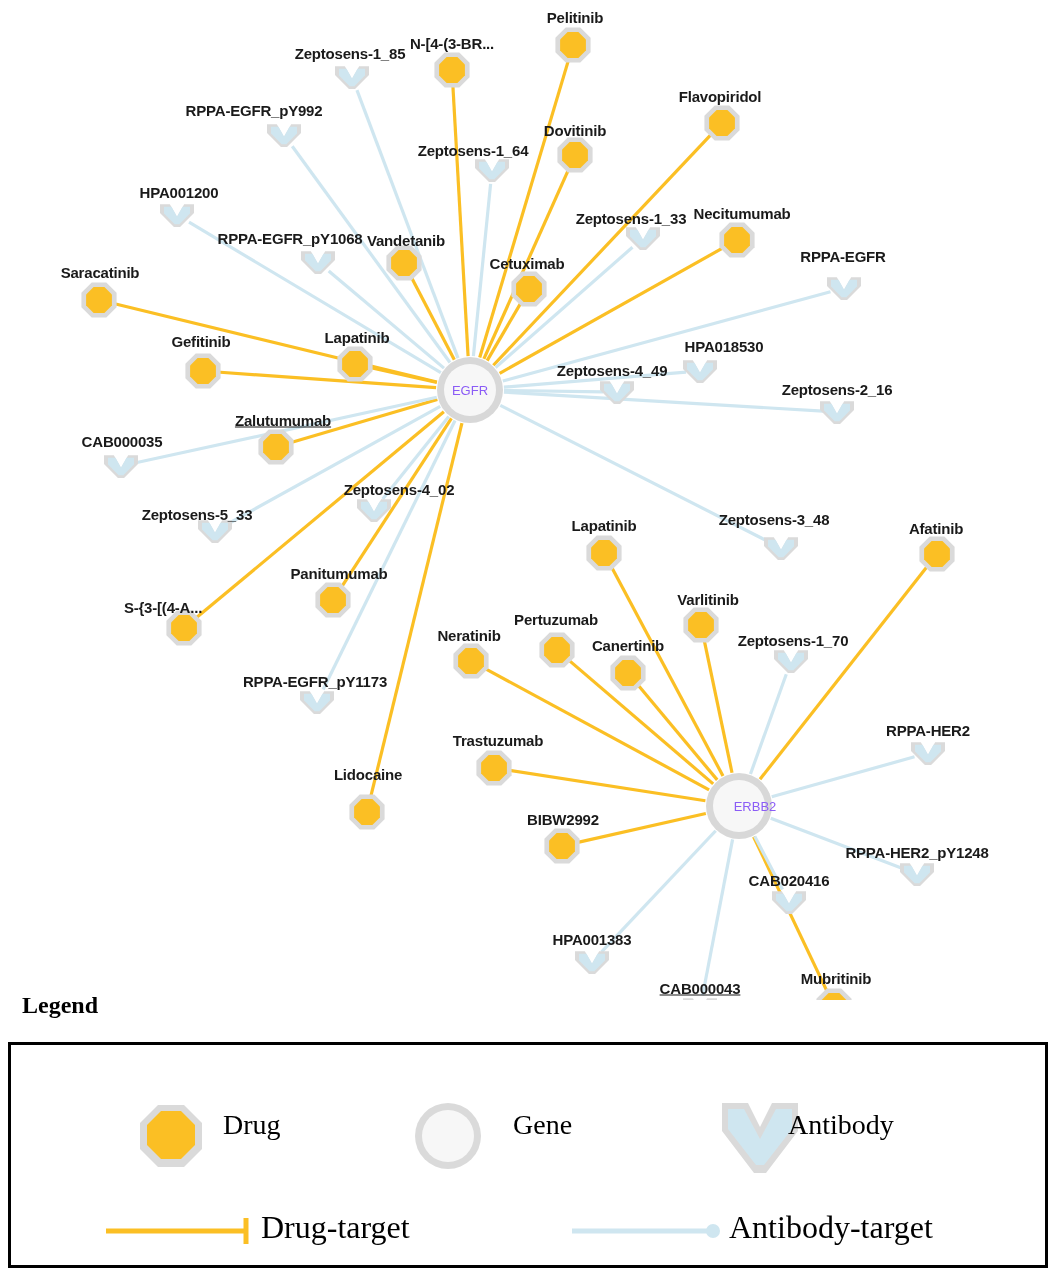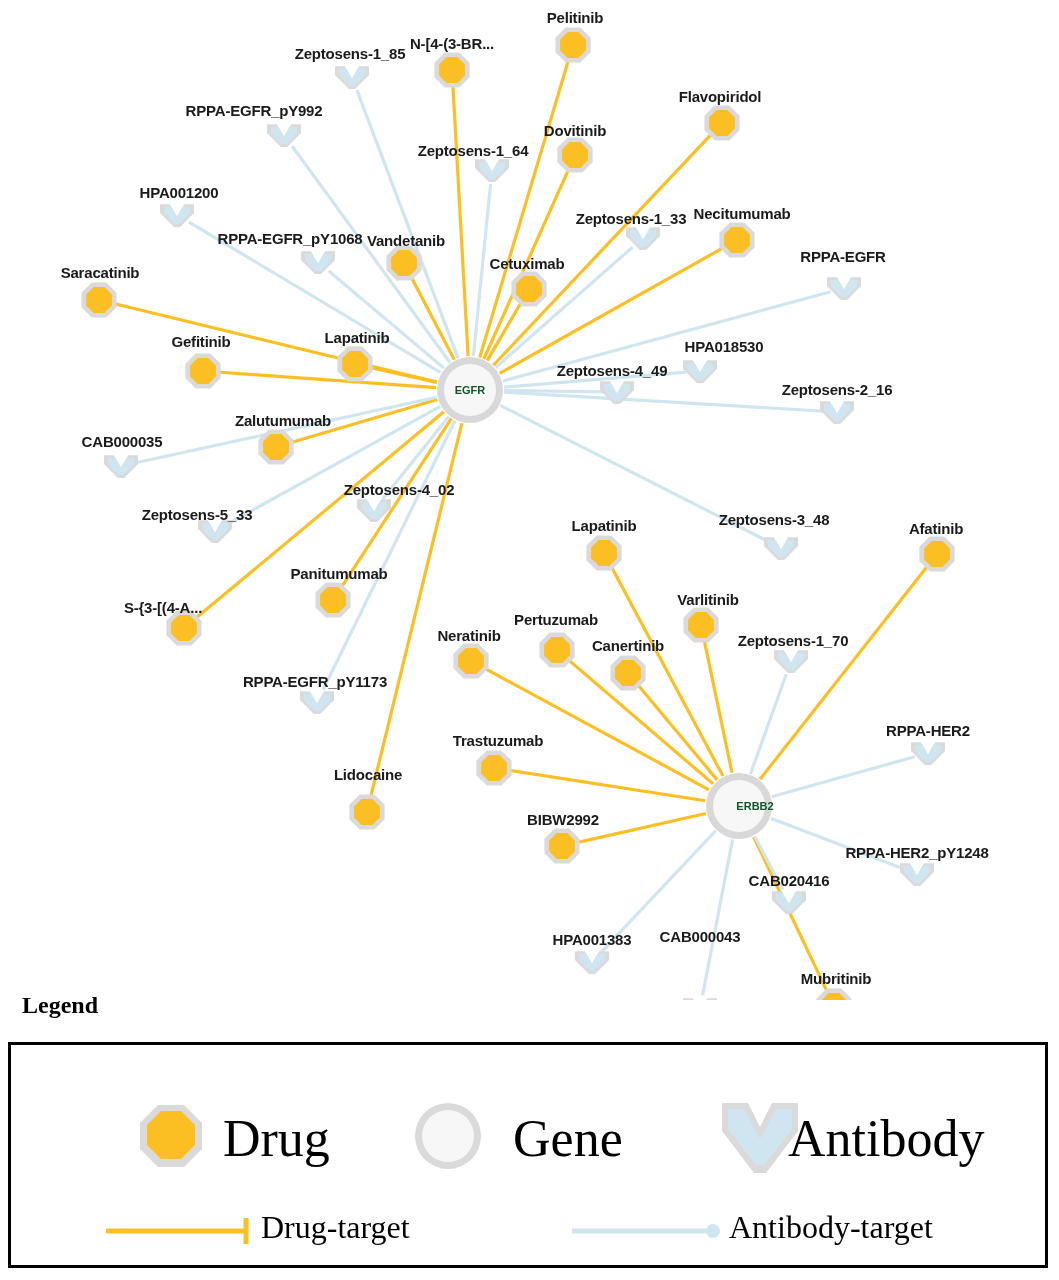--- a/index.html
+++ b/index.html
@@ -27,23 +27,23 @@
     font-weight: bold;
     font-size: 15px;
     color: #1a1a1a;
     white-space: nowrap;
     transform: translate(-50%, -50%);
     letter-spacing: -0.2px;
   }
   .gene-label {
     position: absolute;
     font-family: "Liberation Sans", sans-serif;
-    font-weight: bold;
-    font-size: 11px;
-    color: #14532d;
+    font-weight: normal;
+    font-size: 13px;
+    color: #8b5cf6;
     white-space: nowrap;
     transform: translate(-50%, -50%);
   }
   
   #legend-title {
     position: absolute;
     left: 22px;
     top: 992px;
     font-family: "Liberation Serif", serif;
     font-size: 24px;
@@ -56,21 +56,21 @@
     top: 1042px;
     width: 1040px;
     height: 226px;
     border: 3px solid #000;
     background: #fff;
     box-sizing: border-box;
   }
   .legend-text {
     position: absolute;
     font-family: "Liberation Serif", serif;
-    font-size: 52px;
+    font-size: 28px;
     color: #000;
     white-space: nowrap;
   }
   .legend-text-sm {
     position: absolute;
     font-family: "Liberation Serif", serif;
     font-size: 32px;
     color: #000;
     white-space: nowrap;
   }
@@ -327,32 +327,32 @@
       <div class="node-label" style="left: 122px; top: 441px;">CAB000035</div>
       <div class="node-label" style="left: 399px; top: 489px;">Zeptosens-4_02</div>
       <div class="node-label" style="left: 197px; top: 514px;">Zeptosens-5_33</div>
       <div class="node-label" style="left: 774px; top: 519px;">Zeptosens-3_48</div>
       <div class="node-label" style="left: 793px; top: 640px;">Zeptosens-1_70</div>
       <div class="node-label" style="left: 315px; top: 681px;">RPPA-EGFR_pY1173</div>
       <div class="node-label" style="left: 928px; top: 730px; text-align: right;">RPPA-HER2</div>
       <div class="node-label" style="left: 917px; top: 852px;">RPPA-HER2_pY1248</div>
       <div class="node-label" style="left: 789px; top: 880px;">CAB020416</div>
       <div class="node-label" style="left: 592px; top: 939px;">HPA001383</div>
-      <div class="node-label" style="left: 700px; top: 936px;">CAB000043</div>
+      <div class="node-label" style="left: 700px; top: 988px; text-decoration: underline;">CAB000043</div>
       <div class="node-label" style="left: 575px; top: 17px;">Pelitinib</div>
       <div class="node-label" style="left: 452px; top: 43px;">N-[4-(3-BR...</div>
       <div class="node-label" style="left: 720px; top: 96px;">Flavopiridol</div>
       <div class="node-label" style="left: 575px; top: 130px;">Dovitinib</div>
       <div class="node-label" style="left: 742px; top: 213px;">Necitumumab</div>
       <div class="node-label" style="left: 406px; top: 240px;">Vandetanib</div>
       <div class="node-label" style="left: 527px; top: 263px;">Cetuximab</div>
       <div class="node-label" style="left: 100px; top: 272px;">Saracatinib</div>
       <div class="node-label" style="left: 357px; top: 337px;">Lapatinib</div>
       <div class="node-label" style="left: 201px; top: 341px;">Gefitinib</div>
-      <div class="node-label" style="left: 283px; top: 420px;">Zalutumumab</div>
+      <div class="node-label" style="left: 283px; top: 420px; text-decoration: underline;">Zalutumumab</div>
       <div class="node-label" style="left: 936px; top: 528px;">Afatinib</div>
       <div class="node-label" style="left: 604px; top: 525px;">Lapatinib</div>
       <div class="node-label" style="left: 708px; top: 599px;">Varlitinib</div>
       <div class="node-label" style="left: 339px; top: 573px;">Panitumumab</div>
       <div class="node-label" style="left: 163px; top: 607px;">S-{3-[(4-A...</div>
       <div class="node-label" style="left: 556px; top: 619px;">Pertuzumab</div>
       <div class="node-label" style="left: 469px; top: 635px;">Neratinib</div>
       <div class="node-label" style="left: 628px; top: 645px;">Canertinib</div>
       <div class="node-label" style="left: 498px; top: 740px;">Trastuzumab</div>
       <div class="node-label" style="left: 368px; top: 774px;">Lidocaine</div>

